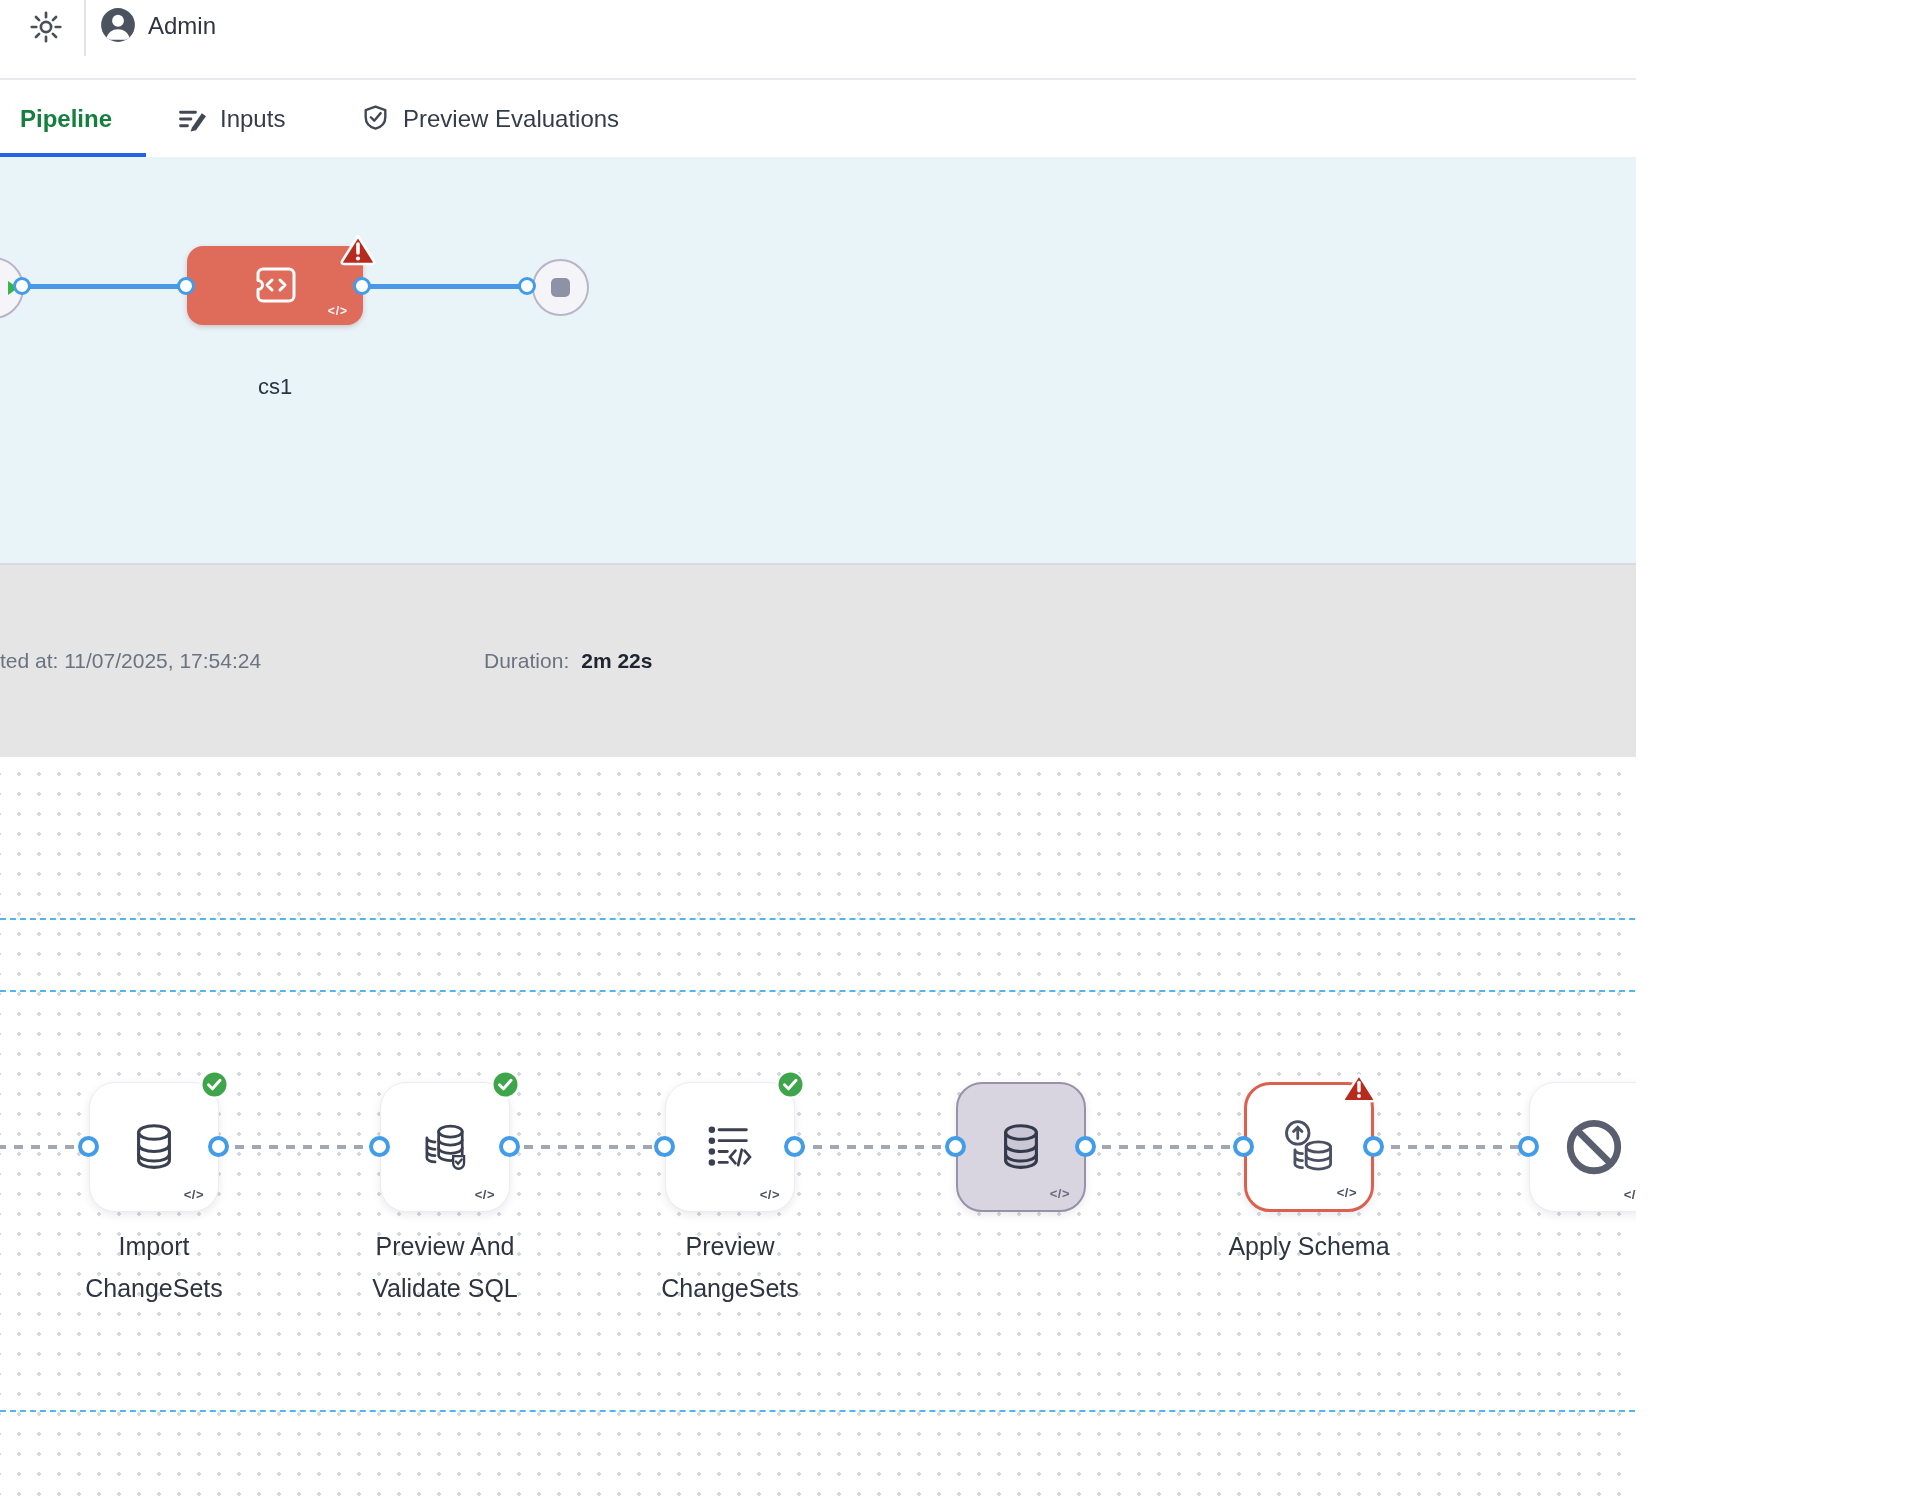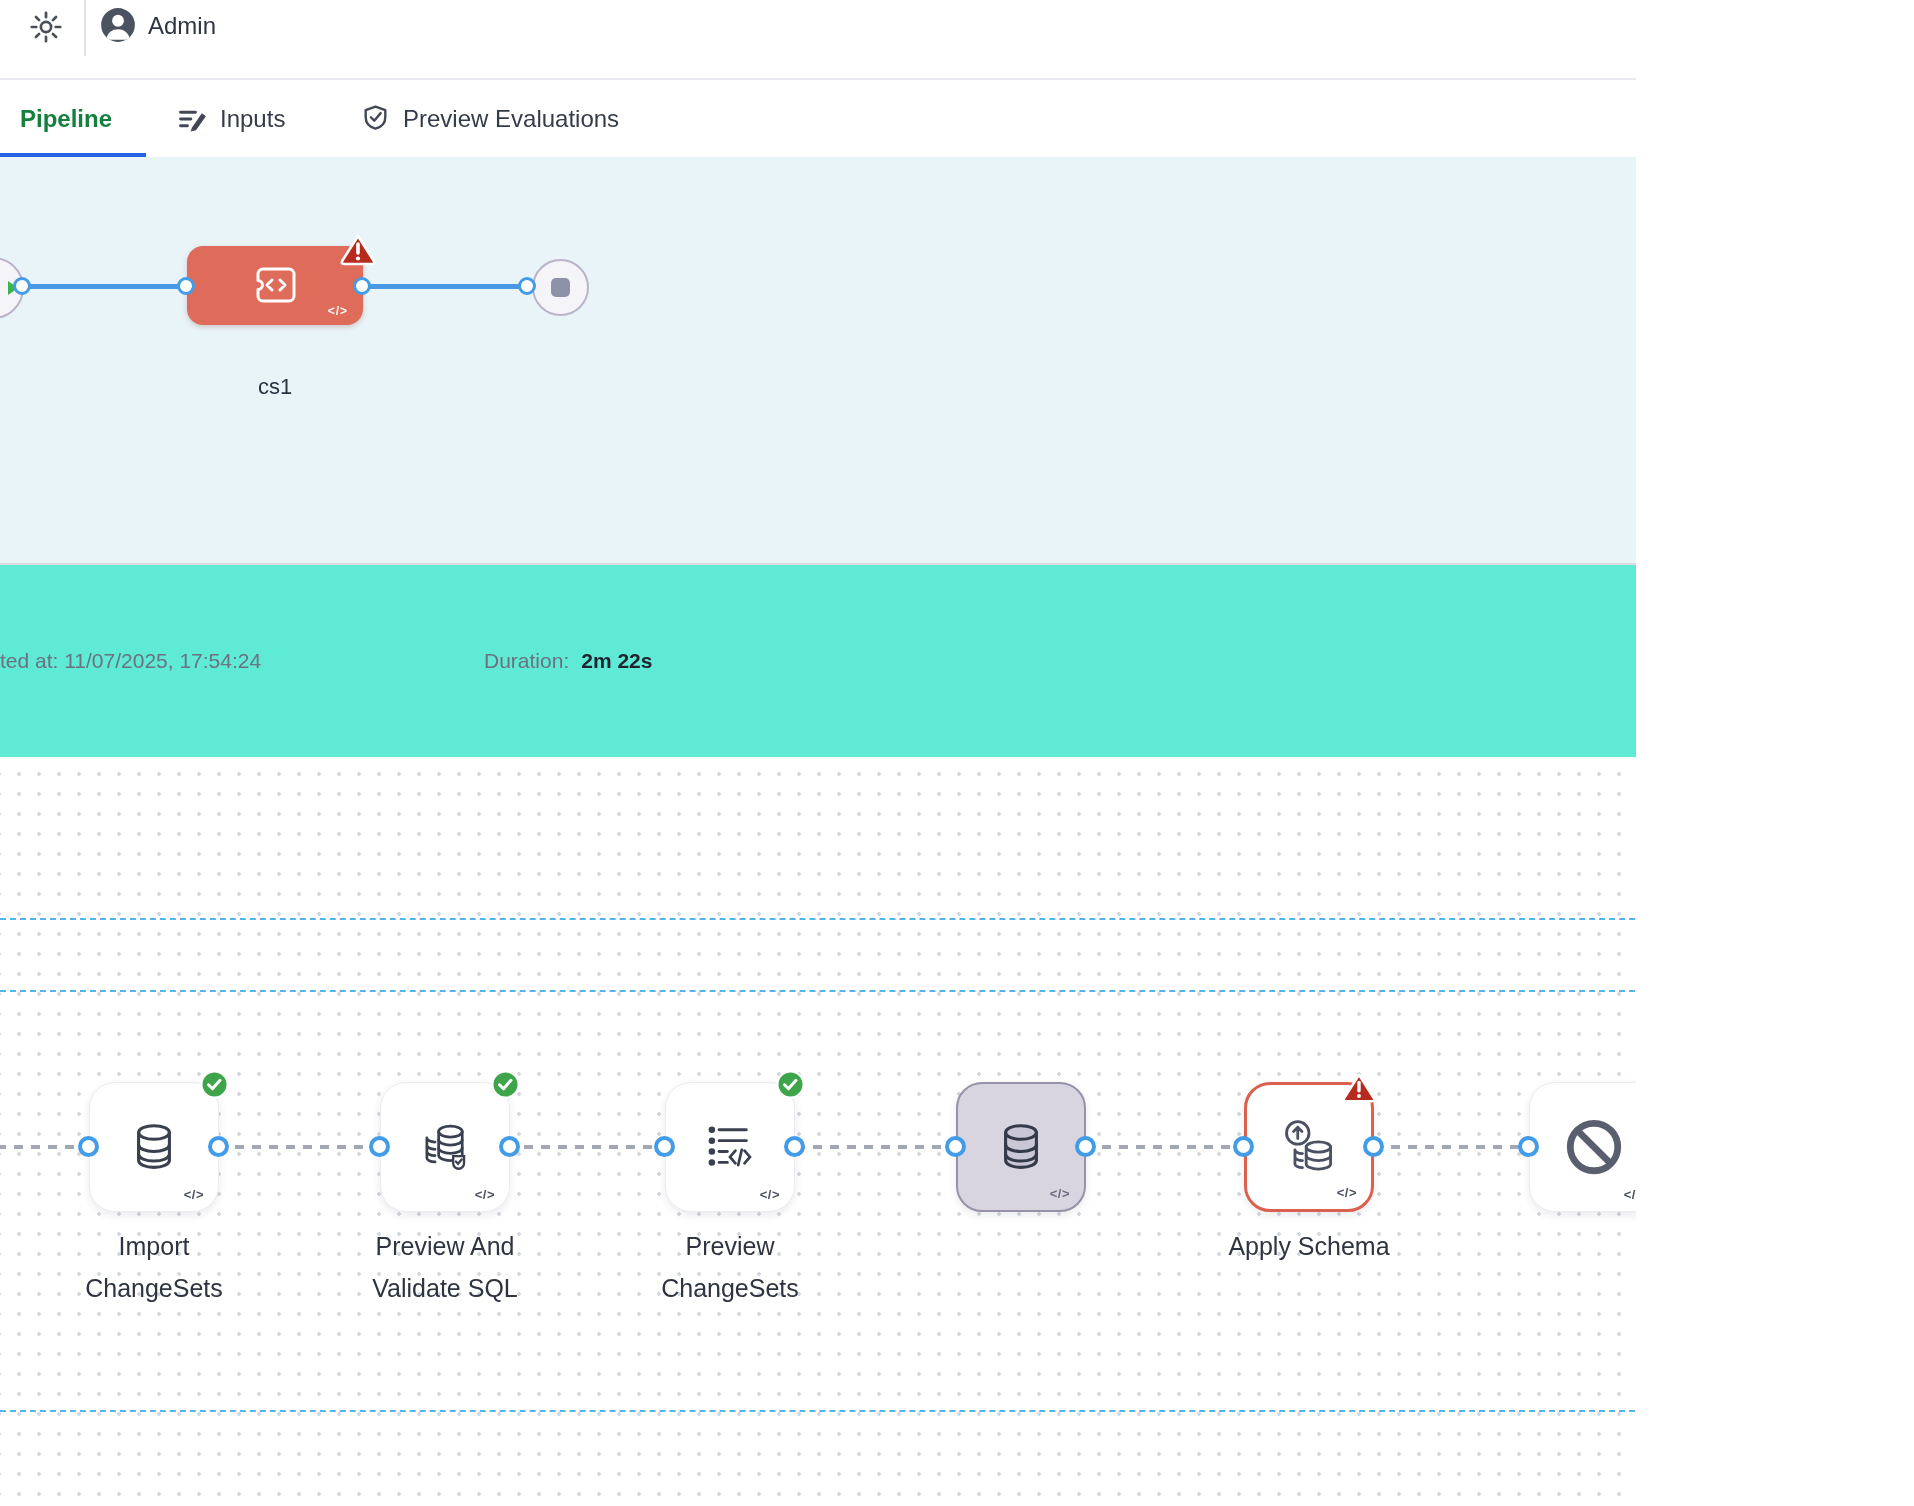--- a/index.html
+++ b/index.html
@@ -34,21 +34,21 @@
   .stop-node{left:532px;top:102px;width:57px;height:57px;}
   .stop-sq{width:19px;height:19px;border-radius:5px;background:#8e92a6;}
   .cs1-node{position:absolute;left:187px;top:89px;width:176px;height:79px;border-radius:16px;
     background:#df6b5b;box-shadow:0 2px 5px rgba(120,60,50,.25);cursor:pointer;}
   .cs1-icon{position:absolute;left:66px;top:18px;}
   .cs1-code{position:absolute;right:15px;bottom:7px;color:rgba(255,255,255,.95);font-size:12px;font-weight:700;letter-spacing:1px;}
   .cs1-badge{position:absolute;left:339px;top:76px;z-index:7;}
   .cs1-label{position:absolute;left:187px;top:217px;width:176px;text-align:center;font-size:22px;color:#2b3342;}
 
   
-  .statusbar{position:absolute;left:0;top:563px;width:100%;height:194px;background:#5eead4;border-top:2px solid #dbd8e1;box-sizing:border-box;}
+  .statusbar{position:absolute;left:0;top:563px;width:100%;height:194px;background:#e5e5e5;border-top:2px solid #dbd8e1;box-sizing:border-box;}
   .status-row{position:absolute;left:0;top:84px;width:100%;font-size:21px;color:#6b7280;}
   .started-text{position:absolute;left:0;top:0;white-space:nowrap;}
   .duration-wrap{position:absolute;left:484px;top:0;white-space:nowrap;}
   .duration-value{color:#1f2430;font-weight:700;margin-left:12px;}
 
   
   .node-canvas{position:absolute;left:0;top:757px;width:100%;height:749px;background:#fff;overflow:hidden;
     background-image:radial-gradient(#d4d8df 1.6px,transparent 1.8px);background-size:20px 20px;background-position:9px 7px;}
   .region-outer{position:absolute;left:-80px;top:161px;width:1935px;height:820px;border:2.5px dashed #54b5ea;box-sizing:border-box;}
   .region-inner{position:absolute;left:-80px;top:233px;width:1835px;height:422px;border:2px dashed #54b5ea;box-sizing:border-box;}

